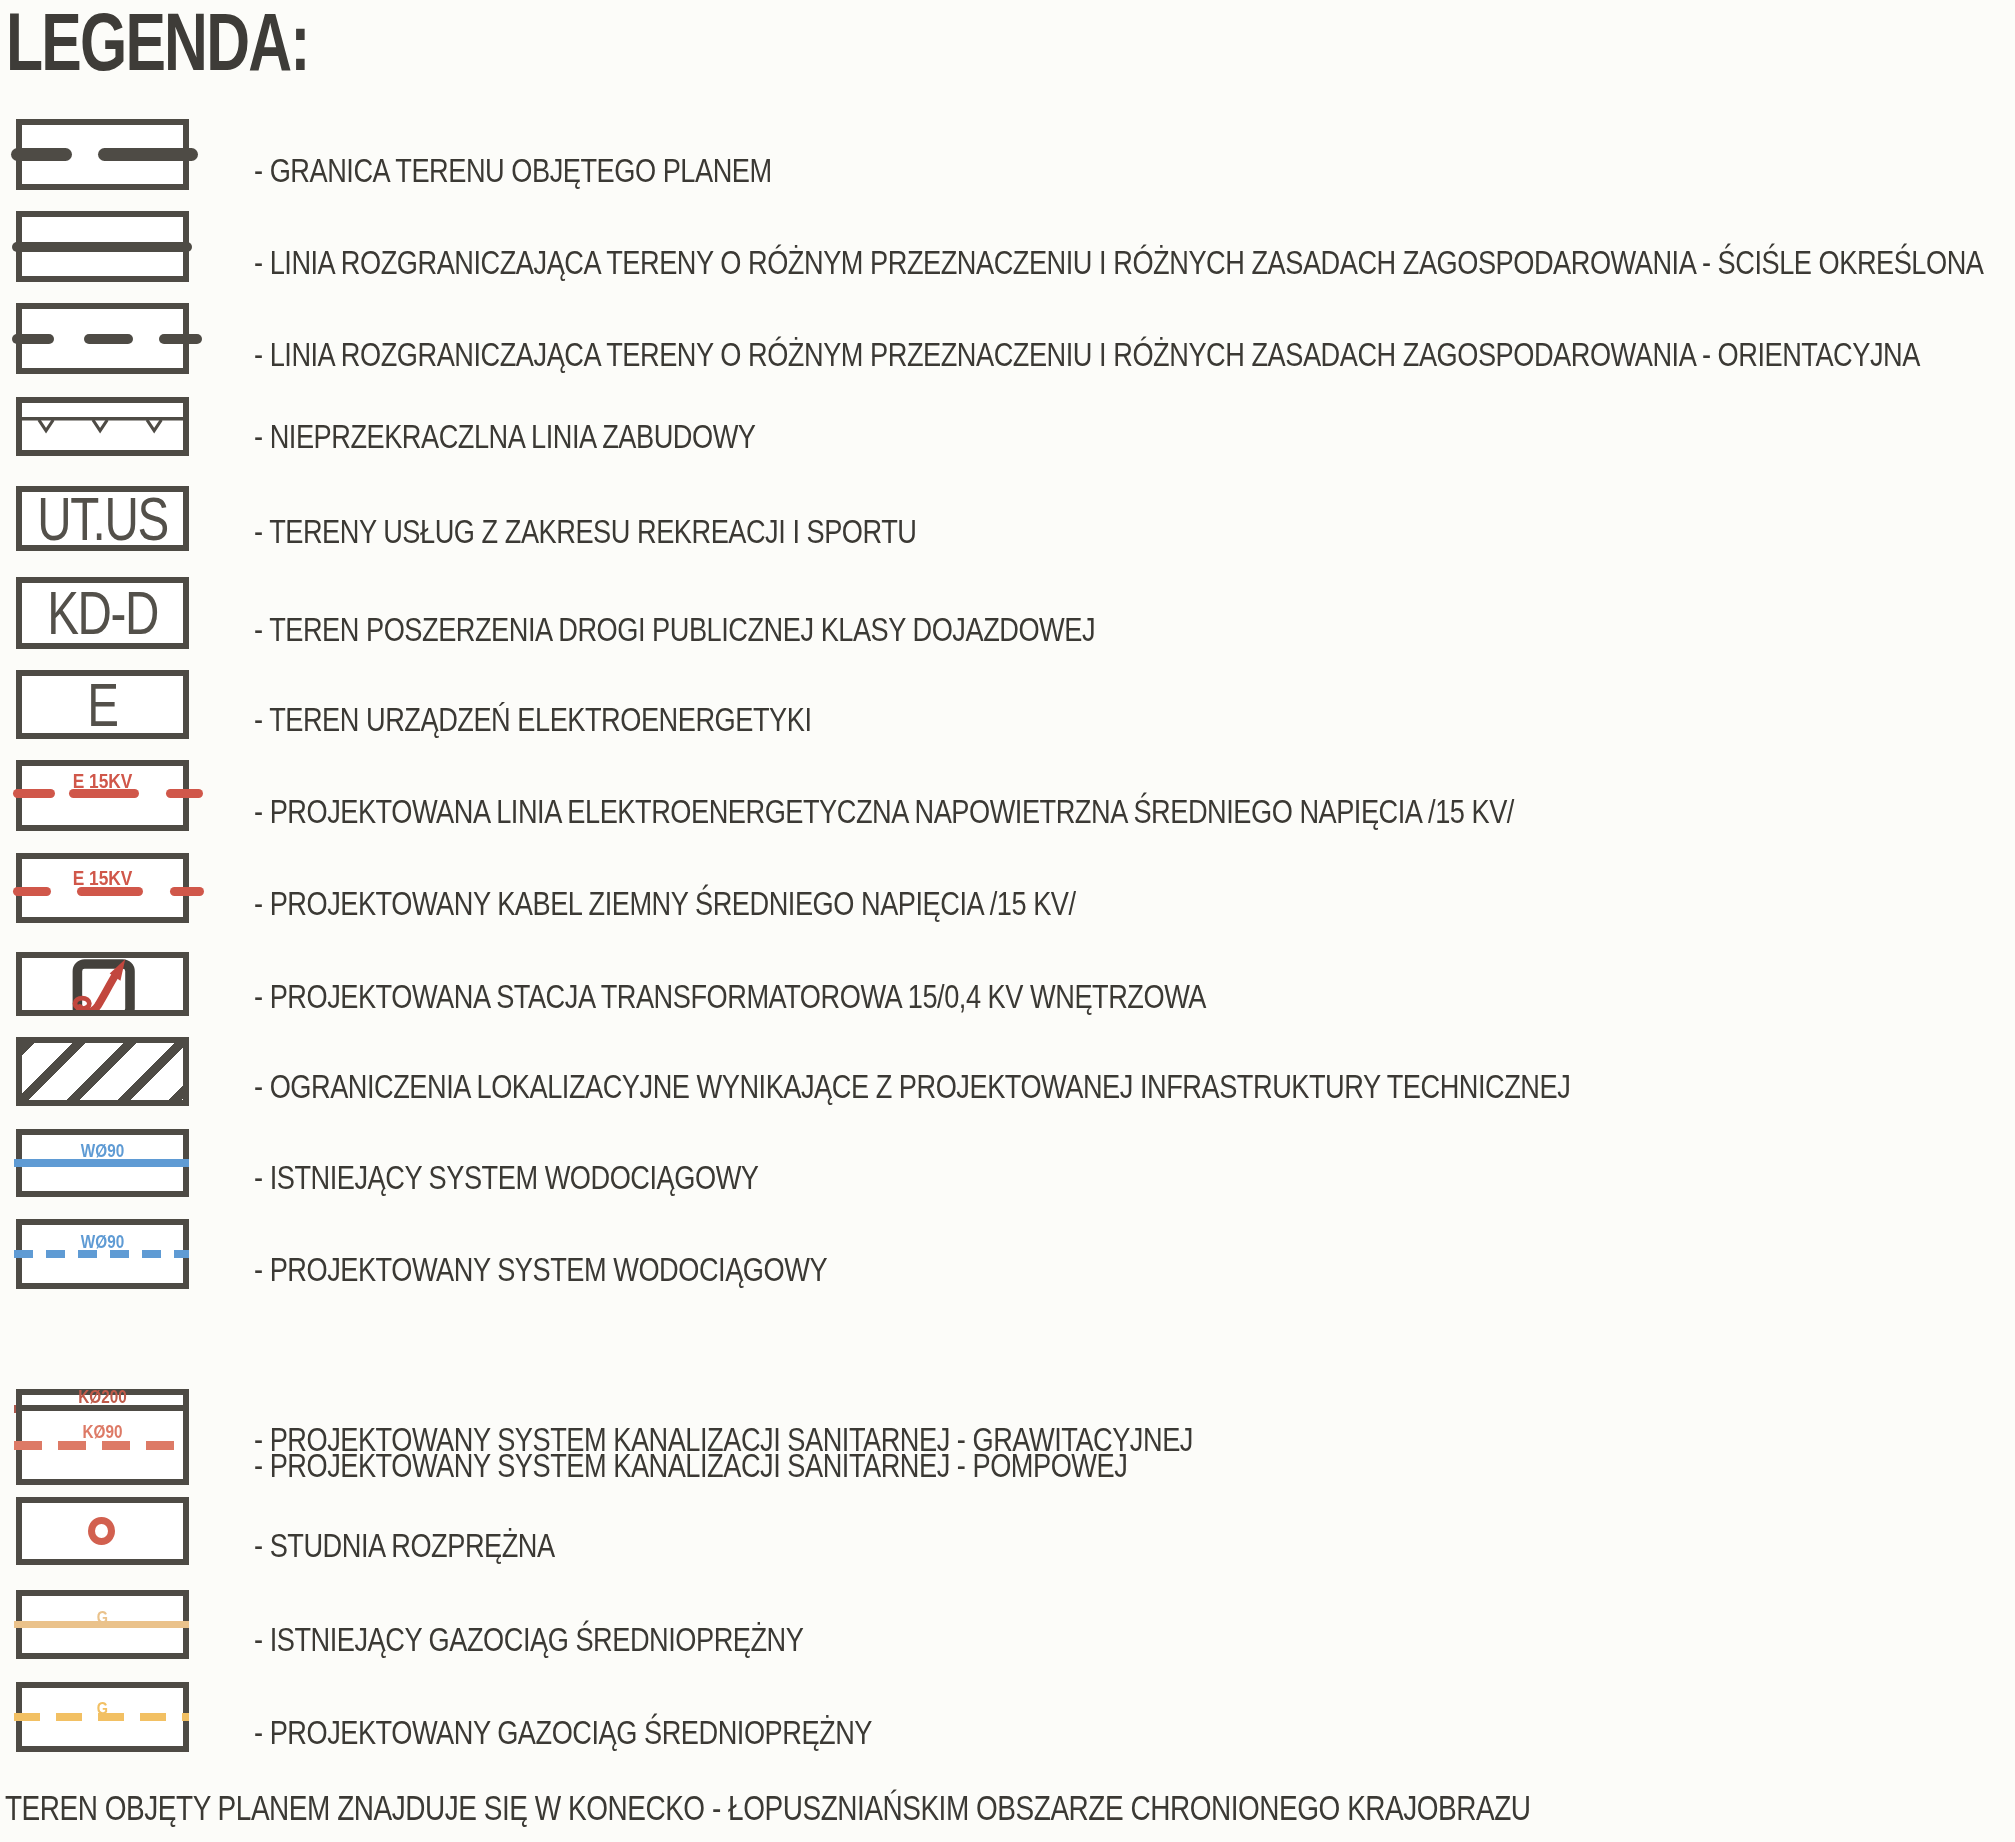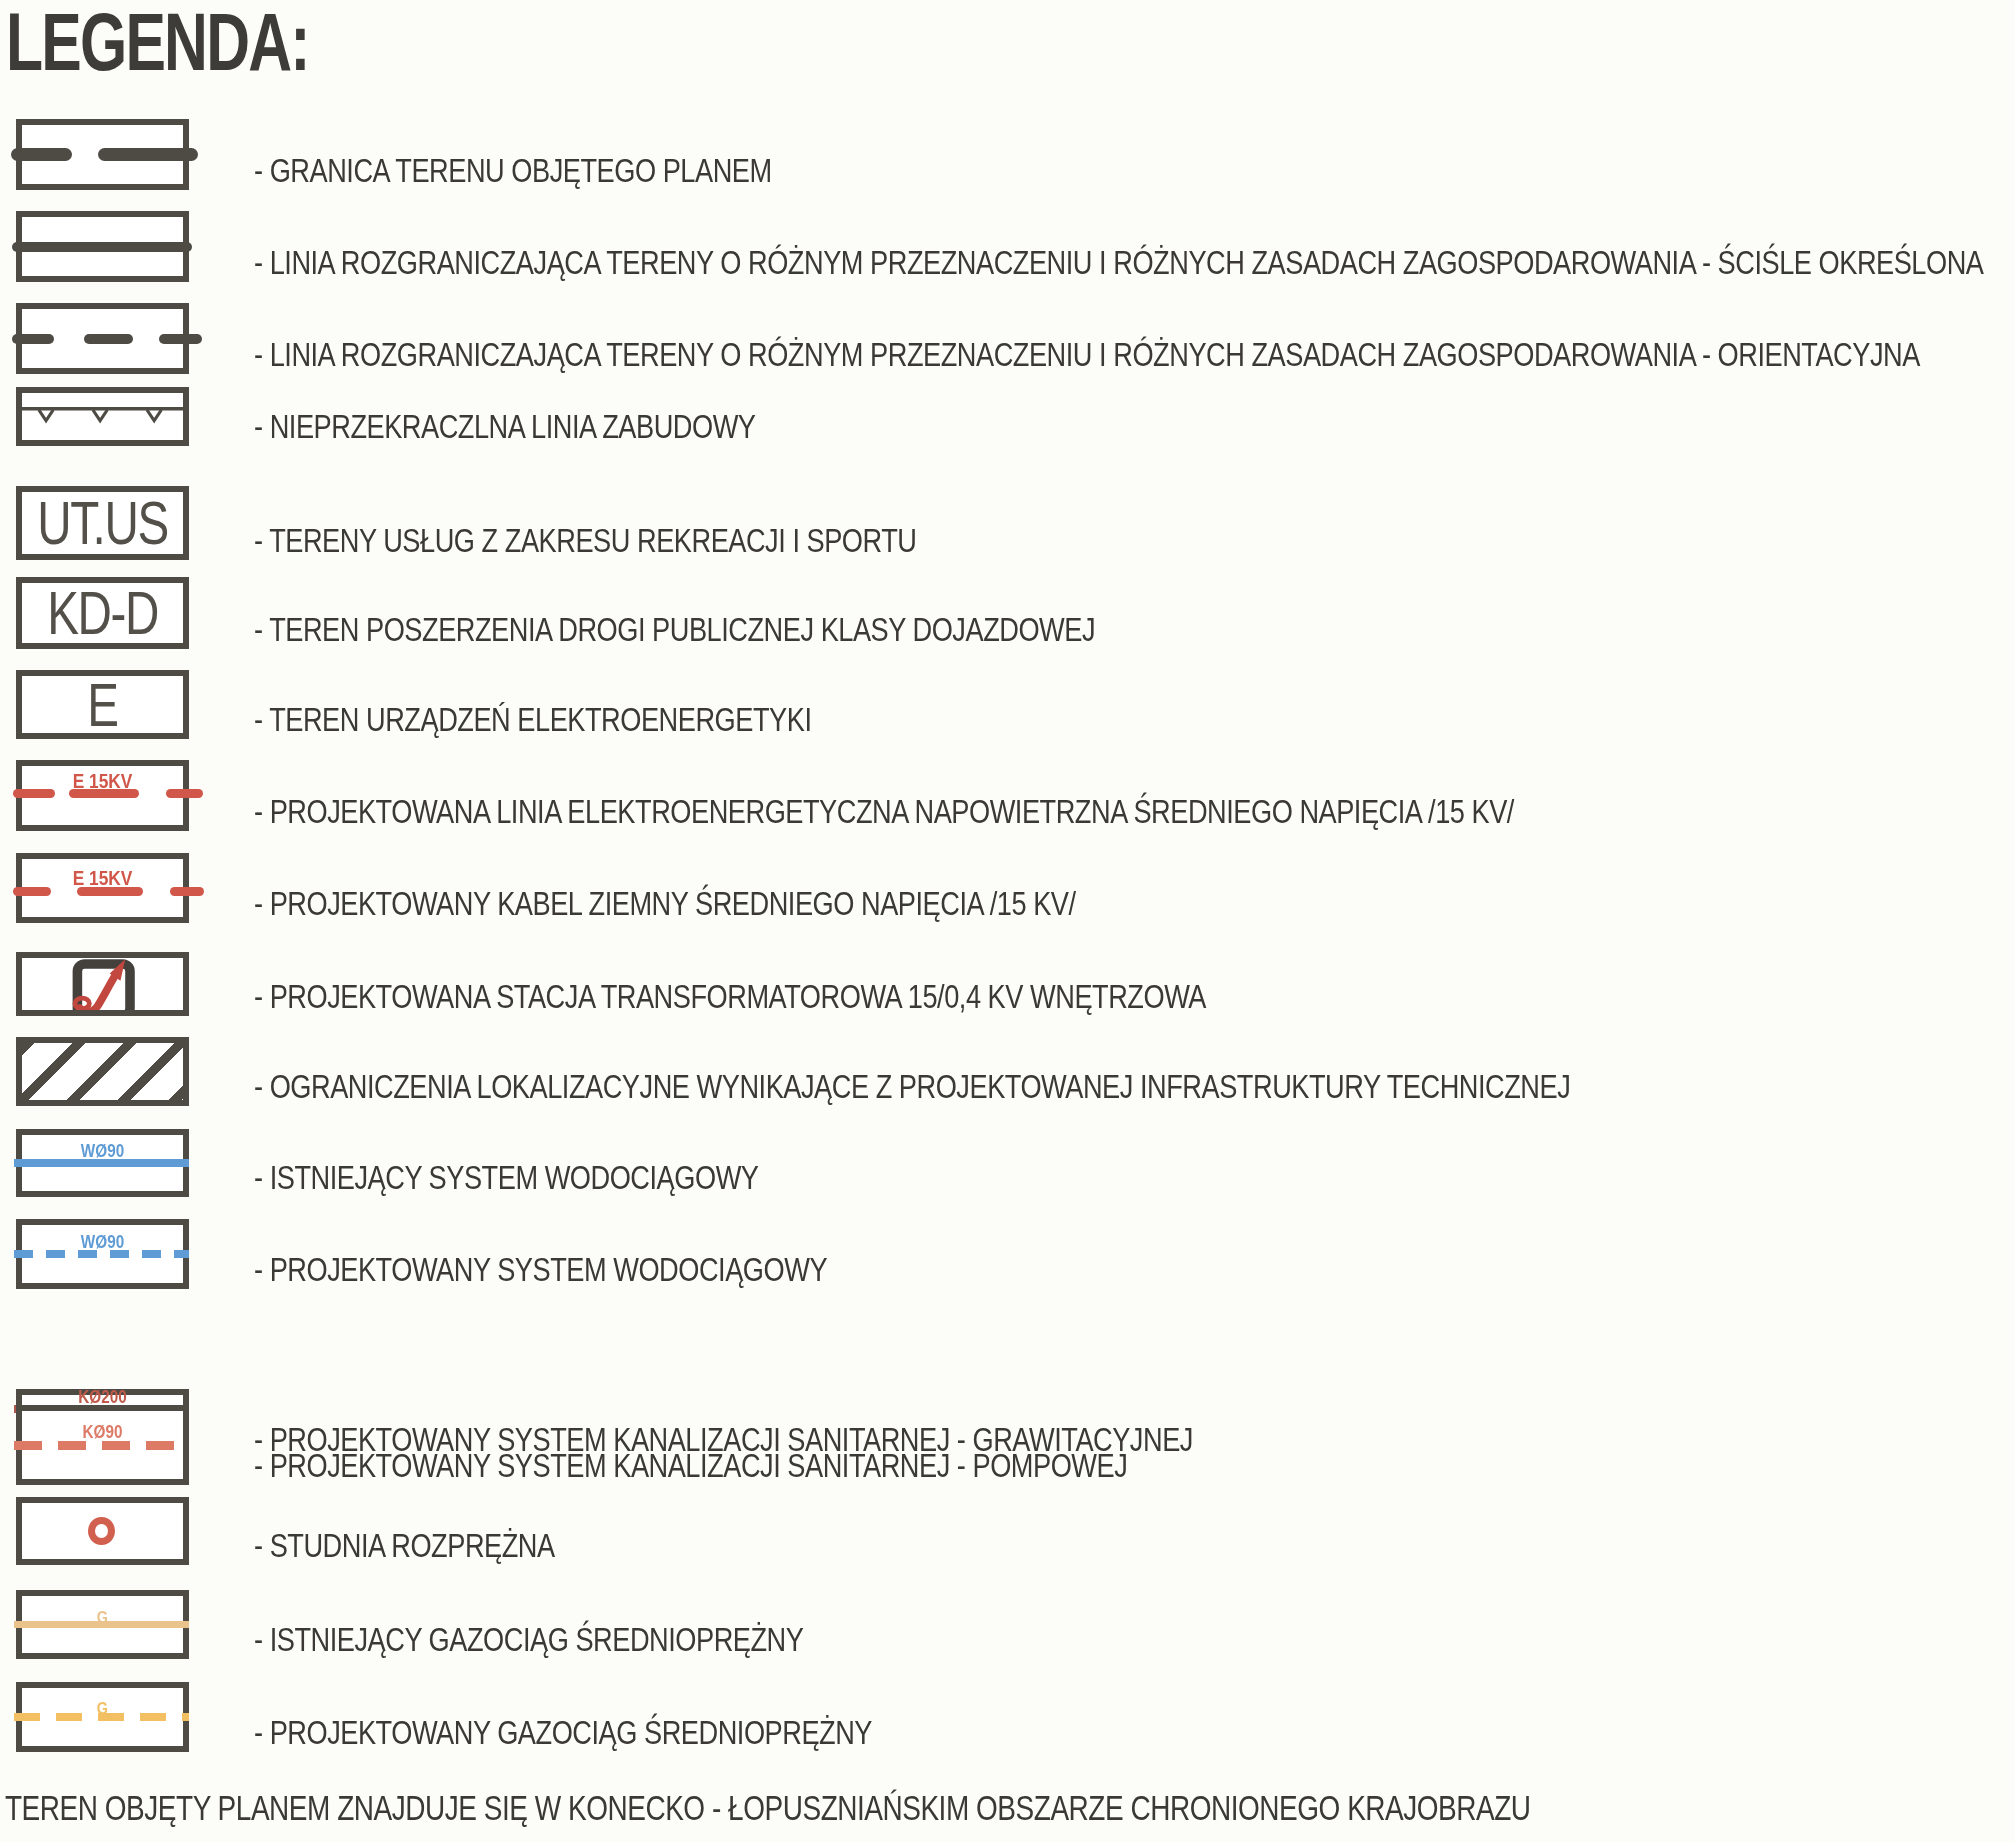--- a/index.html
+++ b/index.html
@@ -97,34 +97,34 @@
 
 <div class="row" style="top:303px">
   <div class="sym">
     <div class="dash" style="left:-9.6px;top:calc(50% - 4.8px);width:42px;height:10.2px"></div>
     <div class="dash" style="left:62px;top:calc(50% - 4.8px);width:49px;height:10.2px"></div>
     <div class="dash" style="left:137px;top:calc(50% - 4.8px);width:43px;height:10.2px"></div>
   </div>
   <div class="lbl">- LINIA ROZGRANICZAJĄCA TERENY O RÓŻNYM PRZEZNACZENIU I RÓŻNYCH ZASADACH ZAGOSPODAROWANIA - ORIENTACYJNA</div>
 </div>
 
-<div class="row" style="top:387px">
+<div class="row" style="top:397px">
   <div class="sym" style="height:59px">
     <svg width="161" height="47" viewBox="0 0 268 78" style="position:absolute;left:0;top:0">
       <line x1="0" y1="26" x2="268" y2="26" stroke="#4e4b45" stroke-width="6"></line>
       <polyline points="28,28 40,46 52,28" fill="none" stroke="#4e4b45" stroke-width="5"></polyline>
       <polyline points="118,28 130,46 142,28" fill="none" stroke="#4e4b45" stroke-width="5"></polyline>
       <polyline points="208,28 220,46 232,28" fill="none" stroke="#4e4b45" stroke-width="5"></polyline>
     </svg>
   </div>
   <div class="lbl">- NIEPRZEKRACZLNA LINIA ZABUDOWY</div>
 </div>
 
 <div class="row" style="top:486px">
-  <div class="sym" style="height:74px">
+  <div class="sym" style="height:65px">
     <div class="big">UT.US</div>
   </div>
   <div class="lbl">- TERENY USŁUG Z ZAKRESU REKREACJI I SPORTU</div>
 </div>
 
 <div class="row" style="top:577px">
   <div class="sym" style="height:72px">
     <div class="big">KD-D</div>
   </div>
   <div class="lbl">- TEREN POSZERZENIA DROGI PUBLICZNEJ KLASY DOJAZDOWEJ</div>

